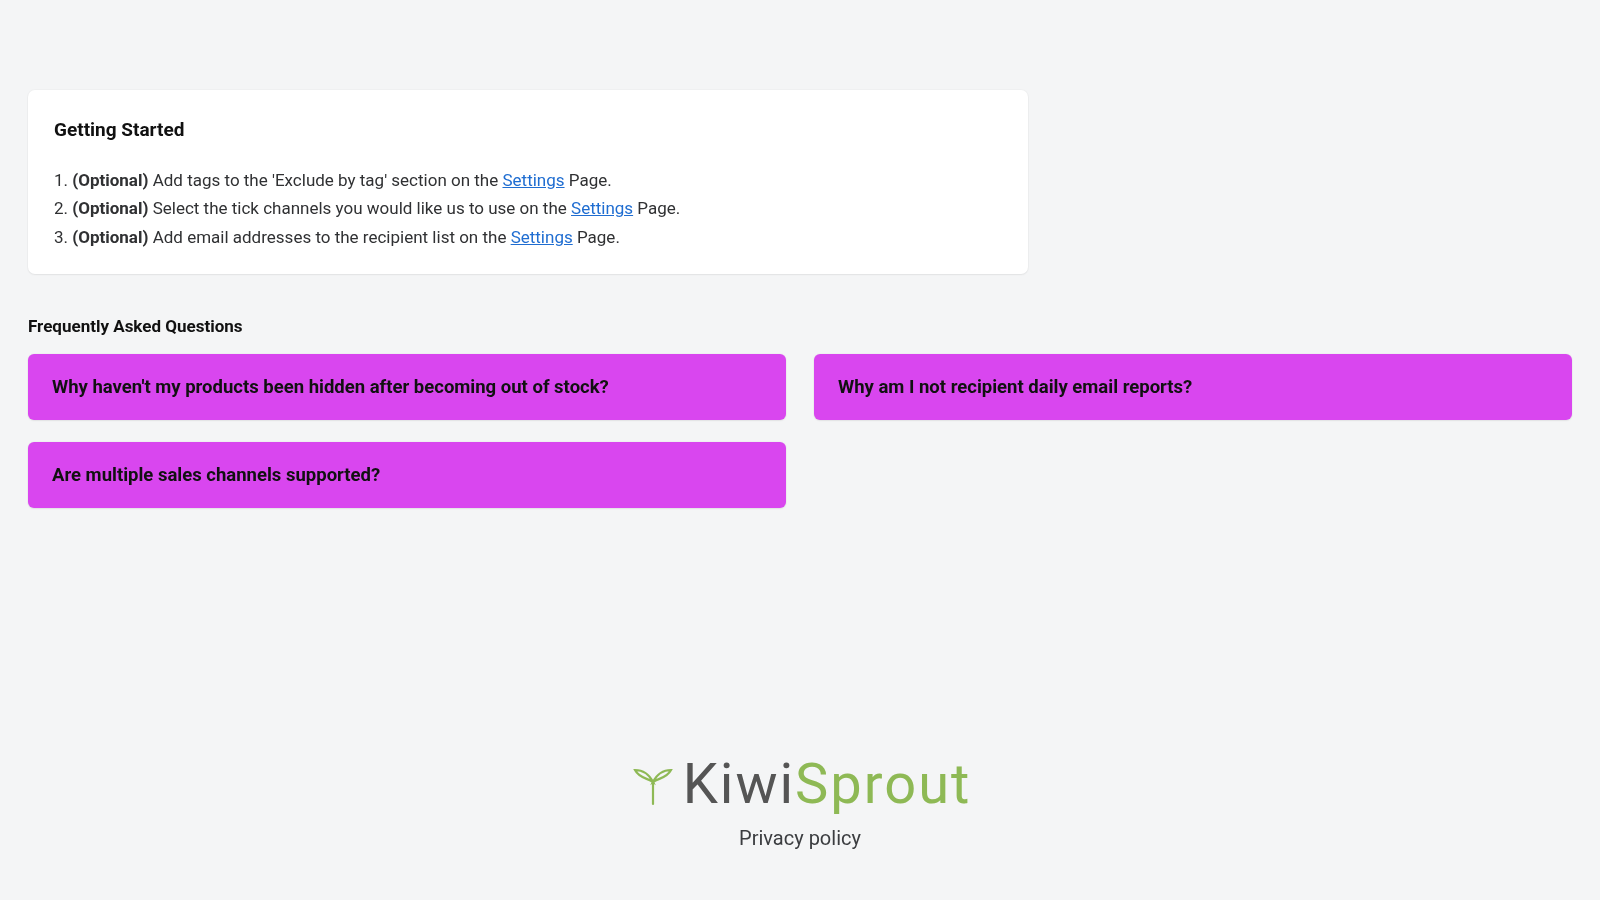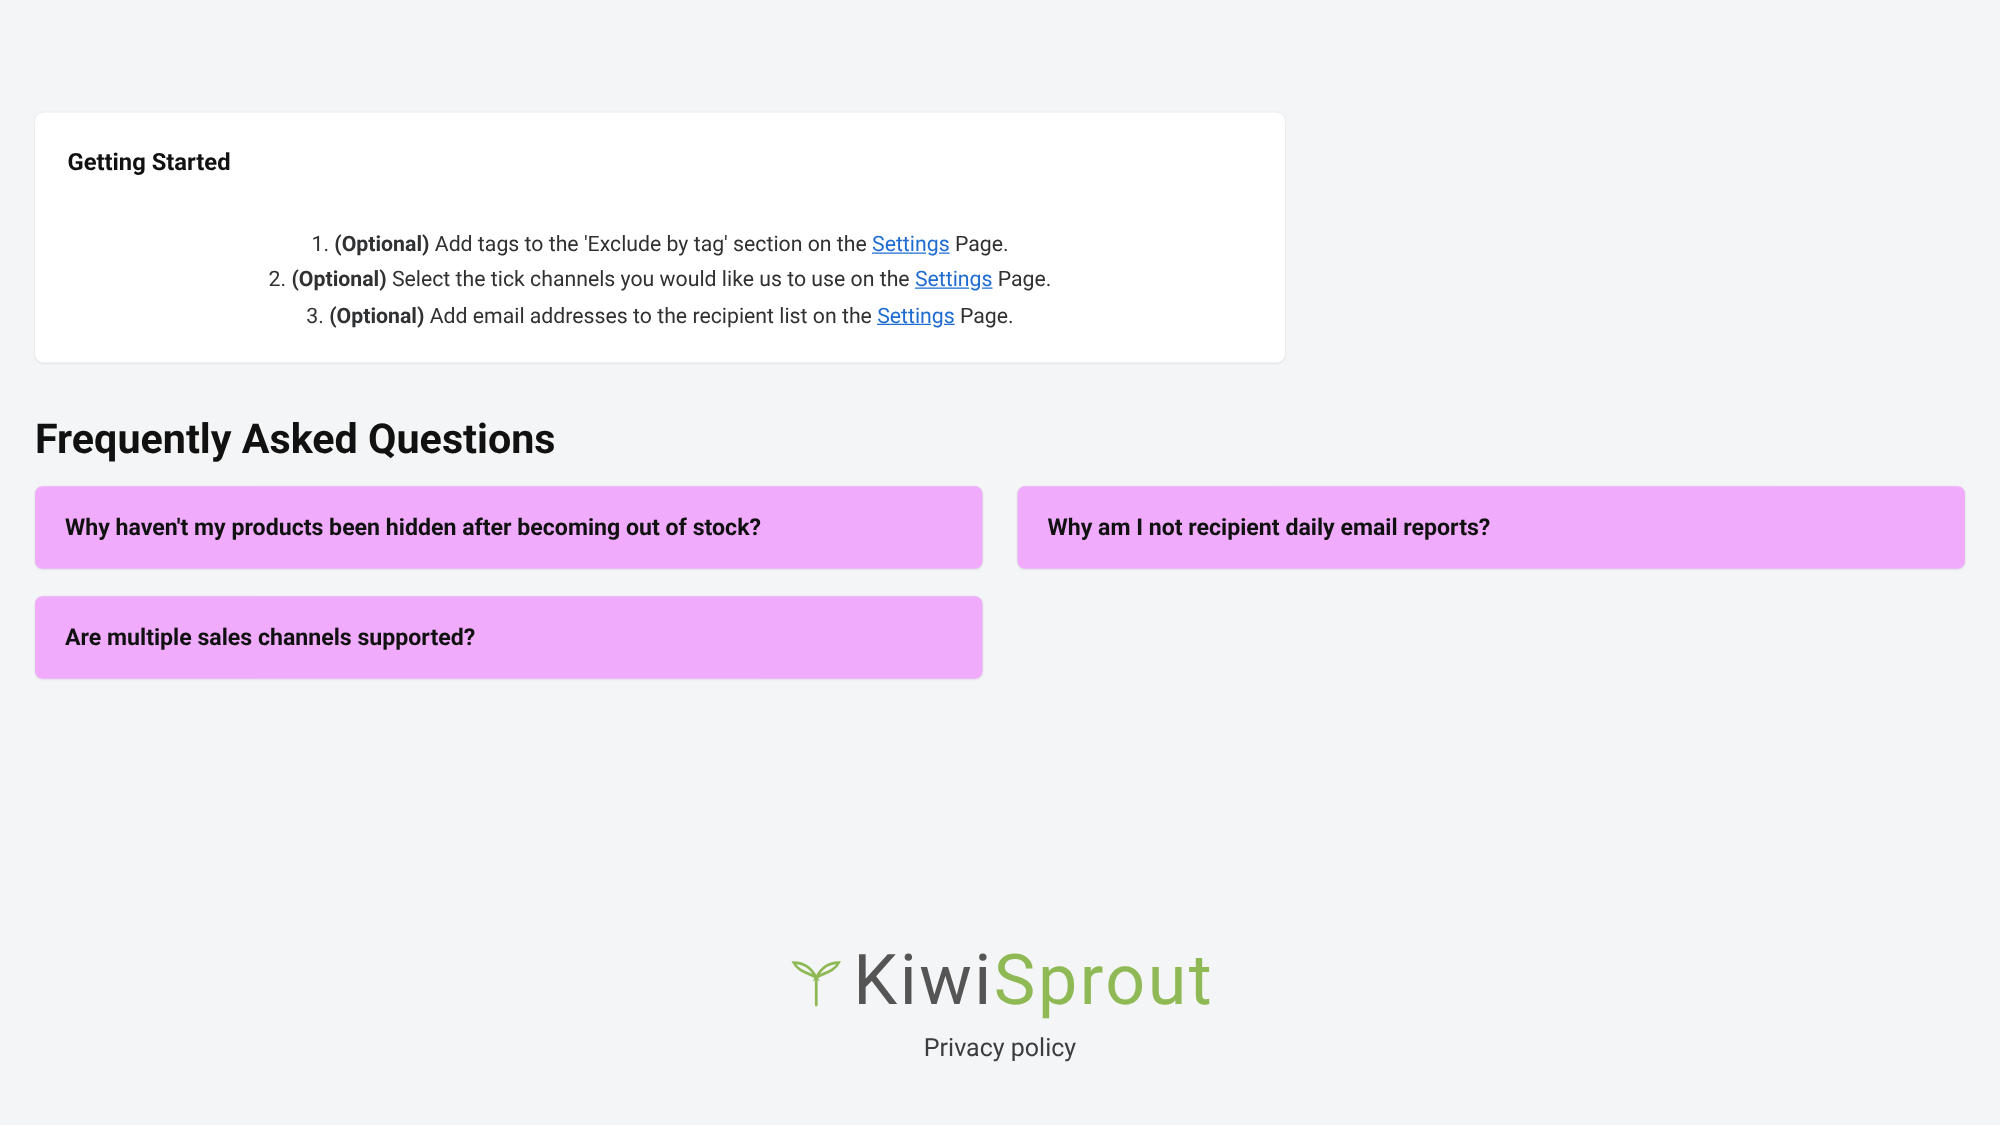--- a/index.html
+++ b/index.html
@@ -23,49 +23,49 @@
     background: #ffffff;
     border-radius: 7px;
     box-shadow: 0 1px 2px rgba(0,0,0,0.06), 0 0 0 1px rgba(0,0,0,0.02);
     padding: 28px 26px 22px 26px;
     width: 1000px;
     margin-top: 62px;
   }
   .card h2 {
     font-size: 19px;
     font-weight: 700;
-    margin-bottom: 42px;
+    margin-bottom: 26px;
     color: #111;
   }
   .steps {
     font-size: 17px;
     line-height: 1.55;
     color: #303133;
   }
-  .steps p { margin: 0 0 2px 0; text-align: center; }
+  .steps p { margin: 0 0 2px 0; }
   .optional { font-weight: 700; }
   a.settings-link {
     color: #1f6dd1;
     text-decoration: underline;
   }
   .faq-title {
-    font-size: 33px;
+    font-size: 17px;
     font-weight: 700;
     color: #111;
     margin-top: 42px;
     margin-bottom: 18px;
   }
   .faq-grid {
     display: grid;
     grid-template-columns: 1fr 1fr;
     gap: 22px 28px;
     width: 100%;
   }
   .faq-item {
-    background: #f0abfc;
+    background: #d946ef;
     border-radius: 6px;
     box-shadow: 0 1px 2px rgba(0,0,0,0.06), 0 0 0 1px rgba(0,0,0,0.02);
     padding: 22px 24px;
     font-size: 18.5px;
     font-weight: 700;
     color: #111;
     cursor: pointer;
   }
   .footer {
     margin-top: auto;

